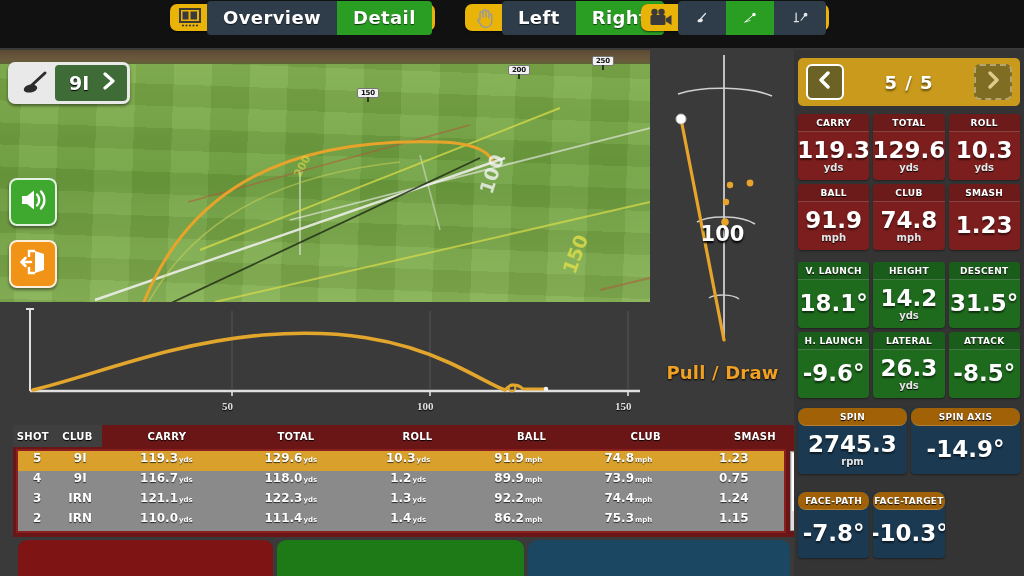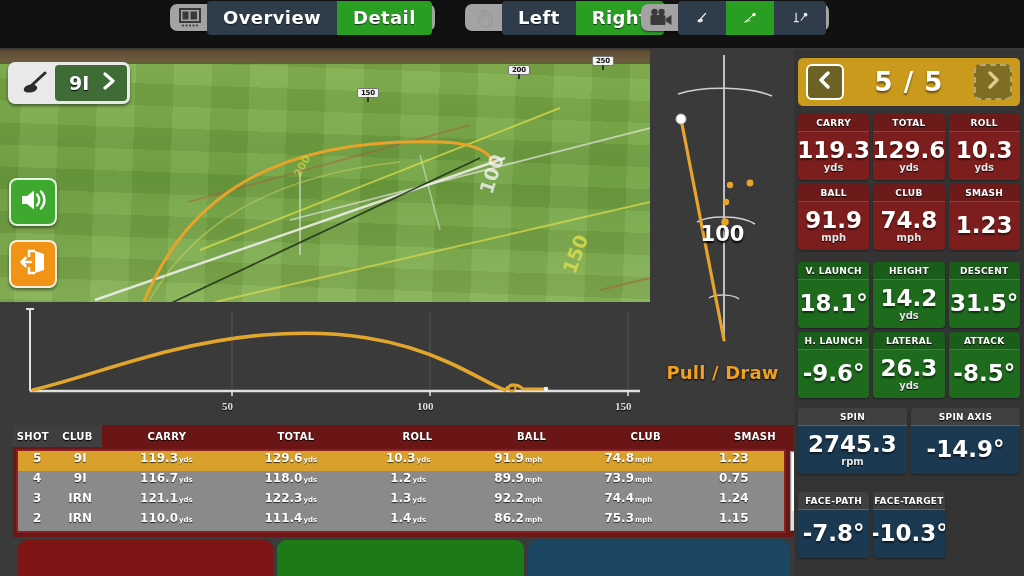--- a/index.html
+++ b/index.html
@@ -3,21 +3,21 @@
 <meta charset="utf-8">
 <style>
   * { box-sizing: border-box; margin:0; padding:0; }
   html,body { width:1024px; height:576px; overflow:hidden; background:#2c2c2c;
     font-family:"Liberation Sans", sans-serif; }
   #root { position:relative; width:1024px; height:576px; background:#3a3a3a; }
 
   
   .topbar { position:absolute; left:0; top:0; width:1024px; height:48px;
             background:#111; display:flex; align-items:center; }
-  .tgroup { display:flex; align-items:center; background:#a3a3a3;
+  .tgroup { display:flex; align-items:center; background:#eab308;
             border-radius:7px; padding:3px; height:27px;
             box-shadow:0 1px 2px rgba(0,0,0,.6); }
   .tg-icon { width:34px; height:34px; display:flex; align-items:center;
              justify-content:center; flex:0 0 auto; }
   .seg { display:flex; height:34px; border-radius:4px; overflow:hidden; }
   .seg > div { display:flex; align-items:center; justify-content:center;
        padding:0 16px; font-size:18px; font-weight:bold; color:#fff;
        letter-spacing:.4px; text-shadow:0 1px 1px rgba(0,0,0,.65);
        font-family:"DejaVu Sans", sans-serif; }
   .seg .off { background:#2e3d49; }
@@ -114,41 +114,41 @@
   
   .rpanel { position:absolute; left:794px; top:50px; width:230px; height:526px;
             background:#343434; }
   .navbar { position:absolute; left:4px; top:8px; width:222px; height:48px;
      background:#c99a1c; border-radius:5px; display:flex; align-items:center;
      justify-content:space-between; padding:0 8px; }
   .navbtn { width:38px; height:36px; border-radius:6px; background:#6d6226;
      display:flex; align-items:center; justify-content:center; }
   .navbtn.en { border:2px solid #fff; }
   .navbtn.dis{ border:2px dashed rgba(255,255,255,.45); opacity:.8; }
-  .navlab { color:#fff; font-size:26px; font-weight:bold; letter-spacing:1px;
+  .navlab { color:#fff; font-size:18px; font-weight:bold; letter-spacing:1px;
      text-shadow:0 2px 2px rgba(0,0,0,.5); font-family:"DejaVu Sans", sans-serif;text-align:center; }
 
   .grid { position:absolute; left:4px; width:222px; display:flex; flex-wrap:wrap;
           gap:4px; }
   .cell { border-radius:4px; overflow:hidden; display:flex; flex-direction:column;
           box-shadow:0 1px 2px rgba(0,0,0,.4); }
   .cell .lab { text-align:center; font-size:9px; font-weight:bold; color:#fff;
      letter-spacing:.3px; padding:4px 0 3px; text-shadow:0 1px 1px #000;
      border-bottom:1px solid rgba(255,255,255,.18);
      font-family:"DejaVu Sans", sans-serif; }
   .cell .vwrap { flex:1; display:flex; flex-direction:column;
      align-items:center; justify-content:center; }
   .cell .val { font-size:23px; font-weight:bold; color:#fff; line-height:1.02;
      text-shadow:0 2px 2px rgba(0,0,0,.55); font-family:"DejaVu Sans", sans-serif; }
   .cell .unit{ font-size:10px; font-weight:bold; color:#e6e6e6;
      text-shadow:0 1px 1px #000; line-height:1.1;
      font-family:"DejaVu Sans", sans-serif; }
   .cell.red   { background:#7d1e1e; } .cell.red .lab   { background:#6d1a1a; }
   .cell.green { background:#1e6b1e; } .cell.green .lab { background:#1a5c1a; }
-  .cell.blue  { background:#1b3a52; } .cell.blue .lab  { background:#404040; }
+  .cell.blue  { background:#1b3a52; } .cell.blue .lab  { background:#a16207;border-radius:8px; }
   .c3 { width:71.3px; height:66px; }
   .c2 { width:109px;  height:66px; }
   #g-dist { top:64px; } #g-launch { top:212px; } #g-spin { top:358px; }
   .gap { height:10px; width:100%; }
 </style>
 </head>
 <body>
 
 <div id="root">
 

